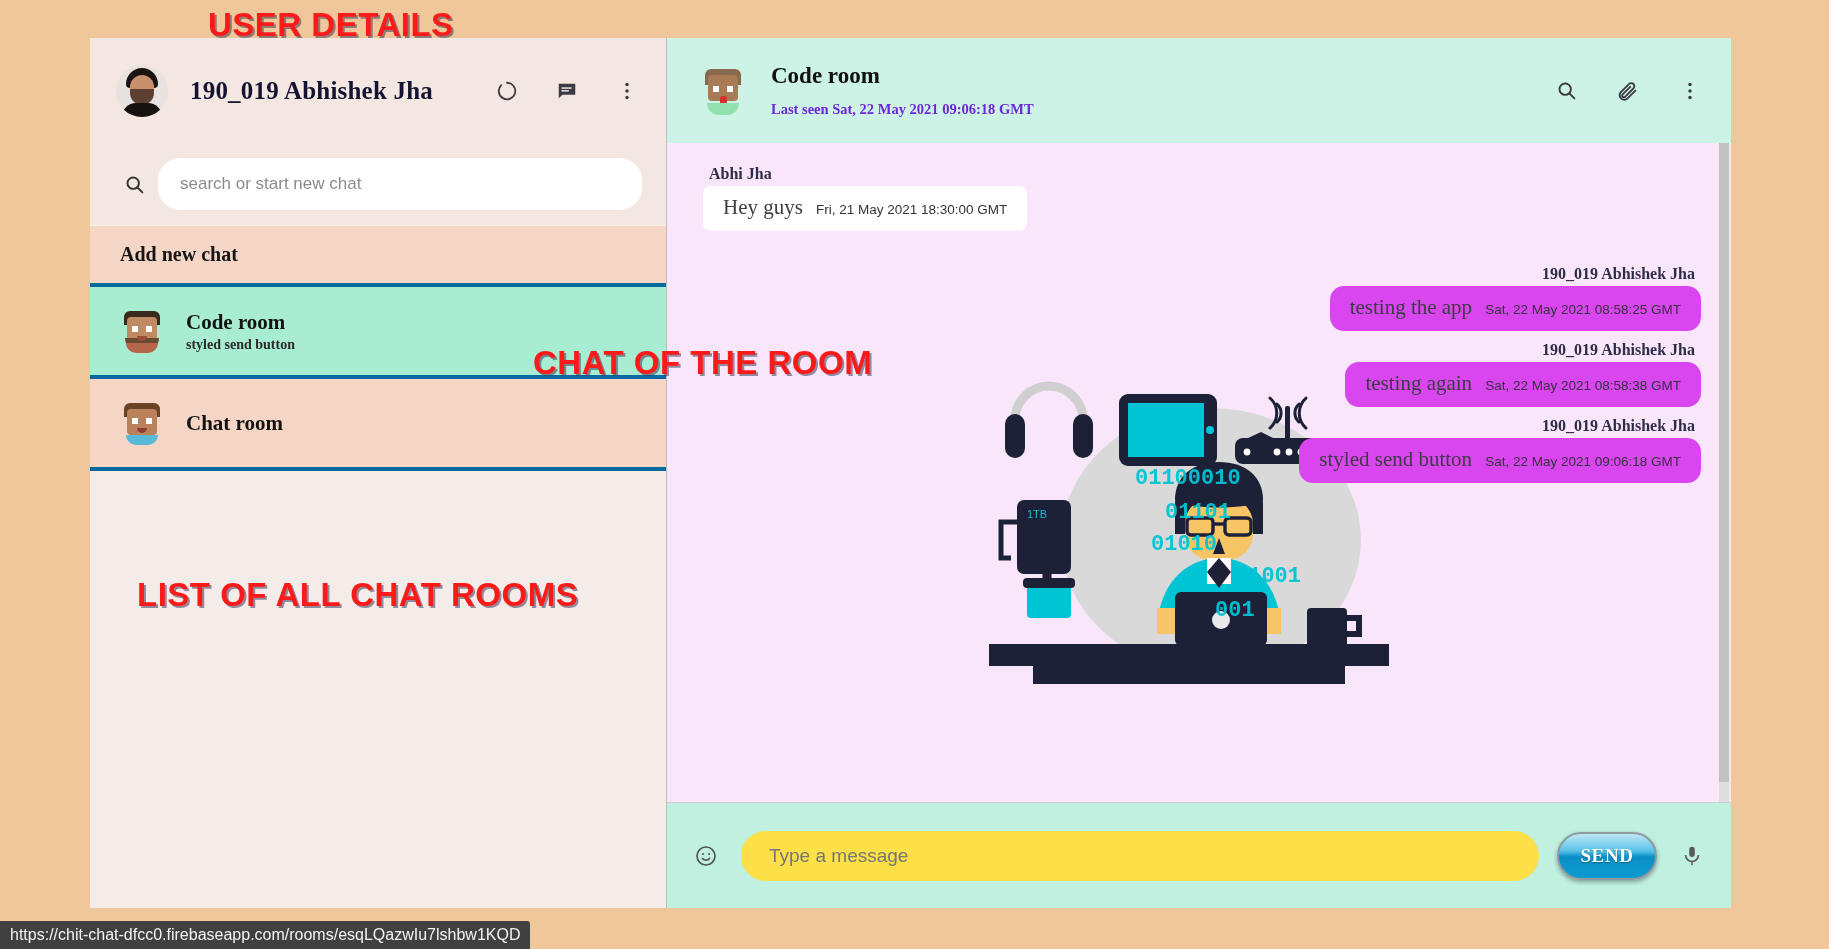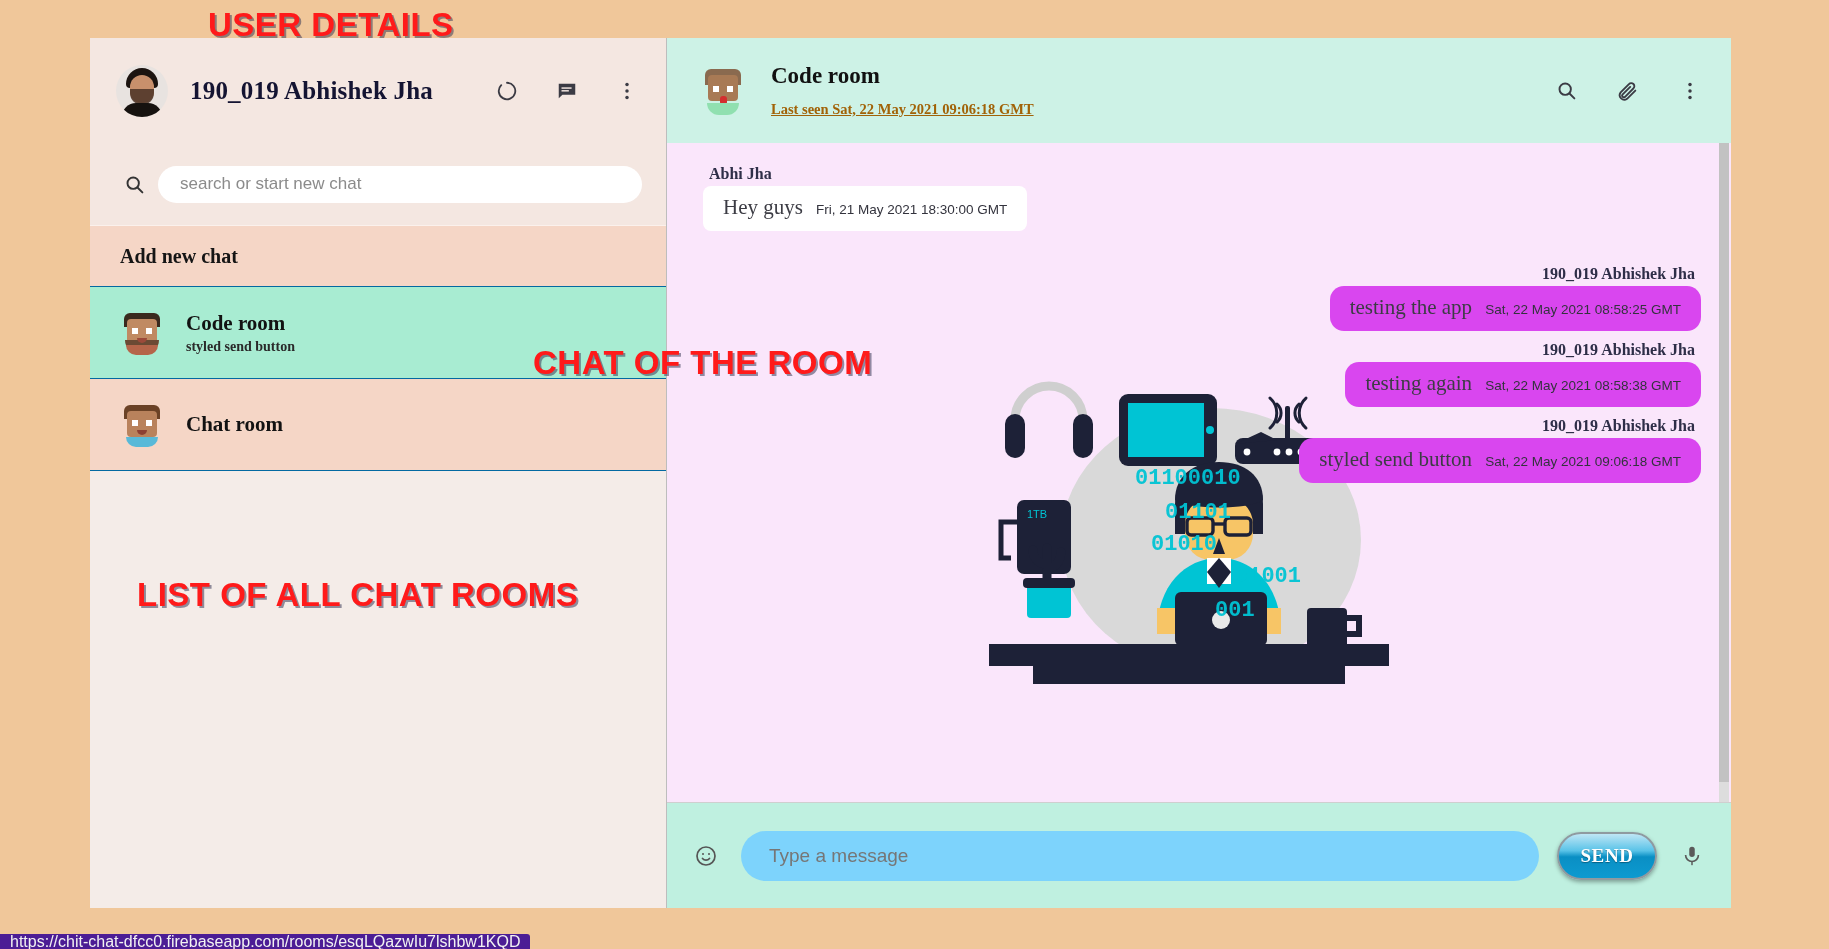--- a/index.html
+++ b/index.html
@@ -97,35 +97,35 @@
   #sidebar-search-wrap {
     height: 82px;
     display: flex;
     align-items: center;
     padding: 0 24px 0 20px;
     background: #f4e7e1;
   }
   #search-icon-box { width: 48px; display: flex; justify-content: center; color: #333; }
   #sidebar-search {
     flex: 1;
-    height: 37px;
+    height: 52px;
     border: none;
     outline: none;
     border-radius: 22px;
     background: #ffffff;
     padding: 0 22px;
     font-family: "Liberation Sans", sans-serif;
     font-size: 17px;
     color: #3a3a3a;
   }
   #sidebar-search::placeholder { color: #8b8b8b; }
 
   .chat-item {
     background: #f5d6c6;
-    border-bottom: 1px solid #0369a1;
+    border-bottom: 4px solid #0369a1;
     display: flex;
     align-items: center;
     padding: 0 30px;
     cursor: pointer;
   }
   #add-new-chat {
     height: 62px;
     font-size: 20px;
     font-weight: bold;
     color: #151515;
@@ -167,21 +167,21 @@
     background: #cdf2e6;
     display: flex;
     align-items: center;
     padding: 0 30px 0 34px;
     gap: 22px;
     flex: 0 0 105px;
   }
   #chat-header .room-avatar { width: 48px; height: 48px; flex: 0 0 48px; }
   .ch-texts { display: flex; flex-direction: column; }
   #chat-title { font-size: 23px; font-weight: bold; color: #111; }
-  #chat-lastseen { font-size: 14.5px; font-weight: bold; color: #a16207; margin-top: 12px; text-decoration: underline; }
+  #chat-lastseen { font-size: 14.5px; font-weight: bold; color: #6d28d9; margin-top: 12px; }
   #chat-header .hdr-icons { gap: 40px; }
 
   #messages {
     flex: 1;
     background: #fae6fb;
     position: relative;
     overflow: hidden;
     padding: 22px 30px 0 36px;
     border-bottom: 1px solid #cfcfcf;
   }
@@ -237,21 +237,21 @@
     align-items: center;
     padding: 0 22px 0 22px;
     gap: 18px;
   }
   #emoji-icon { width: 34px; display: flex; justify-content: center; color: #555; }
   #message-input {
     flex: 1;
     height: 50px;
     border: none; outline: none;
     border-radius: 25px;
-    background: #7dd3fc;
+    background: #fde047;
     padding: 0 28px;
     font-family: "Liberation Sans", sans-serif;
     font-size: 19px;
     color: #444;
   }
   #message-input::placeholder { color: #767676; }
 
   #send-button {
     width: 100px; height: 48px;
     border-radius: 26px;
@@ -282,25 +282,25 @@
     pointer-events: none;
   }
   #annot-user   { left: 208px; top: 6px; }
   #annot-chat   { left: 533px; top: 344px; }
   #annot-rooms  { left: 137px; top: 576px; }
 
   
   #statusbar {
     position: absolute;
     left: 0; bottom: 0;
-    height: 15px;
+    height: 28px;
     padding: 0 10px;
     display: flex;
     align-items: center;
-    background: #4c1d95;
+    background: #404040;
     color: #f2f2f2;
     font-family: "Liberation Sans", sans-serif;
     font-size: 16px;
     border-top-right-radius: 3px;
     z-index: 50;
   }
 </style>
 </head>
 <body>
 

